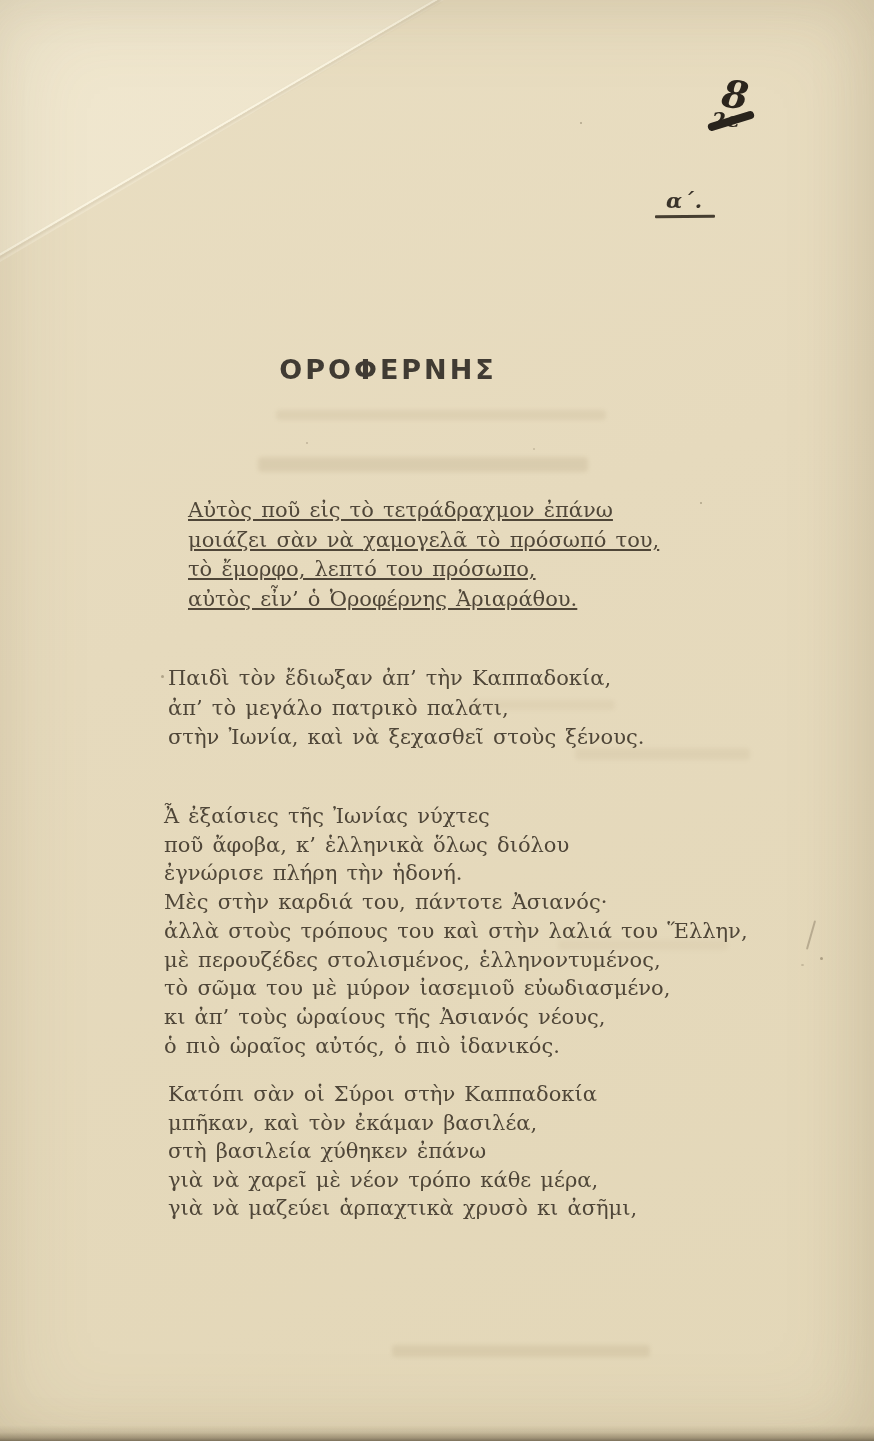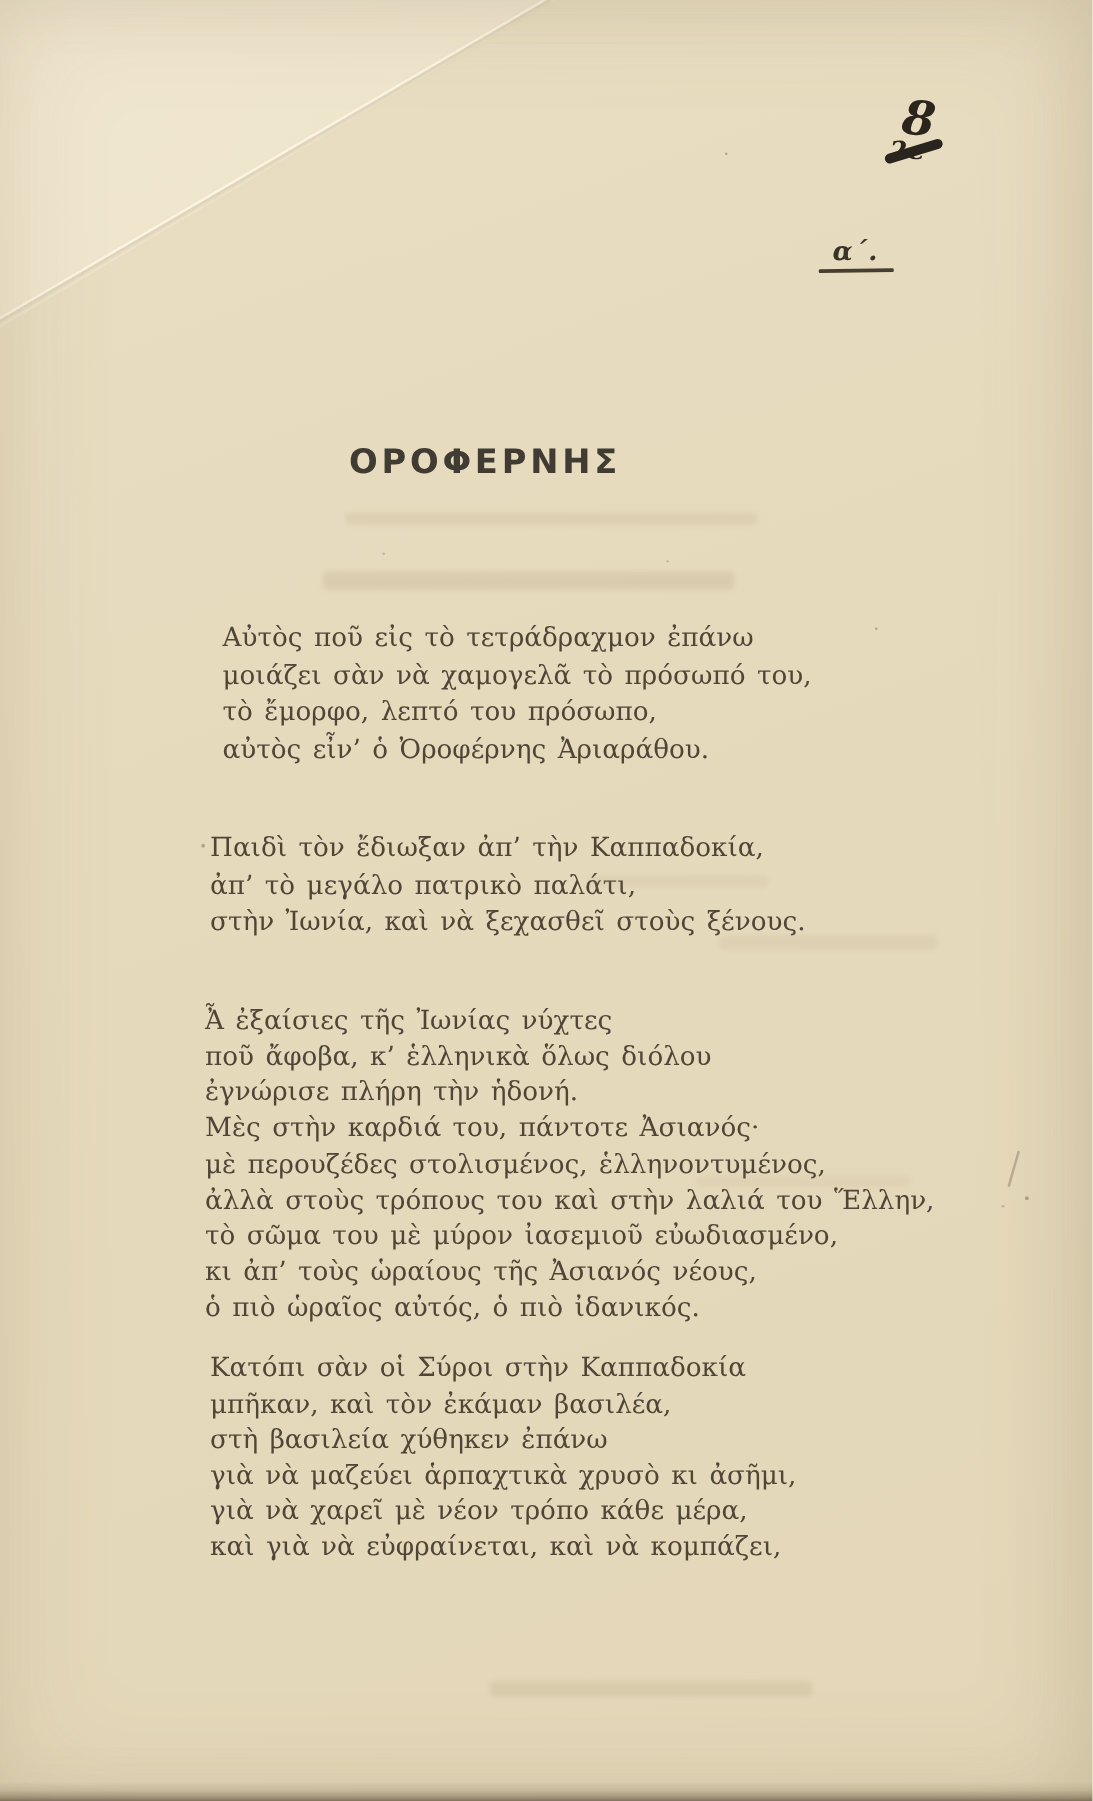--- a/index.html
+++ b/index.html
@@ -78,21 +78,21 @@
     font-weight: 700; font-size: 27px; letter-spacing: 3px;
     color: #403b33;
   }
   
   .stanza {
     position: absolute;
     font-family: "DejaVu Serif", serif;
     font-size: 21px; color: #4f4638;
     word-spacing: 2.5px; white-space: nowrap;
   }
-  .stanza-1 { left: 178px; top: 496px;  line-height: 29.5px; }
+  .stanza-1 { left: 188px; top: 496px;  line-height: 29.5px; text-decoration: underline; }
   .stanza-2 { left: 168px; top: 664px;  line-height: 29.7px; }
   .stanza-3 { left: 164px; top: 802px;  line-height: 28.7px; }
   .stanza-4 { left: 168px; top: 1080px; line-height: 28.6px; }
   
   .show-through {
     position: absolute; background: #a08c66; opacity: 0.13;
     filter: blur(2px); border-radius: 4px; pointer-events: none;
   }
   .st1 { left: 276px; top: 410px;  width: 330px; height: 10px; }
   .st2 { left: 258px; top: 457px;  width: 330px; height: 15px; opacity: 0.17; }
@@ -146,34 +146,33 @@
   <div>Παιδὶ τὸν ἔδιωξαν ἀπ’ τὴν Καππαδοκία,</div>
   <div>ἀπ’ τὸ μεγάλο πατρικὸ παλάτι,</div>
   <div>στὴν Ἰωνία, καὶ νὰ ξεχασθεῖ στοὺς ξένους.</div>
 </div>
 
 <div class="stanza stanza-3">
   <div>Ἆ ἐξαίσιες τῆς Ἰωνίας νύχτες</div>
   <div>ποῦ ἄφοβα, κ’ ἑλληνικὰ ὅλως διόλου</div>
   <div>ἐγνώρισε πλήρη τὴν ἡδονή.</div>
   <div>Μὲς στὴν καρδιά του, πάντοτε Ἀσιανός·</div>
+  <div>ἀλλὰ στοὺς τρόπους του καὶ στὴν λαλιά του Ἕλλην,</div>
   <div>μὲ περουζέδες στολισμένος, ἑλληνοντυμένος,</div>
-  <div>ἀλλὰ στοὺς τρόπους του καὶ στὴν λαλιά του Ἕλλην,</div>
   <div>τὸ σῶμα του μὲ μύρον ἰασεμιοῦ εὐωδιασμένο,</div>
   <div>κι ἀπ’ τοὺς ὡραίους τῆς Ἀσιανός νέους,</div>
   <div>ὁ πιὸ ὡραῖος αὐτός, ὁ πιὸ ἰδανικός.</div>
 </div>
 
 <div class="stanza stanza-4">
   <div>Κατόπι σὰν οἱ Σύροι στὴν Καππαδοκία</div>
   <div>μπῆκαν, καὶ τὸν ἐκάμαν βασιλέα,</div>
   <div>στὴ βασιλεία χύθηκεν ἐπάνω</div>
+  <div>γιὰ νὰ χαρεῖ μὲ νέον τρόπο κάθε μέρα,</div>
   <div>γιὰ νὰ μαζεύει ἁρπαχτικὰ χρυσὸ κι ἀσῆμι,</div>
-  <div>γιὰ νὰ χαρεῖ μὲ νέον τρόπο κάθε μέρα,</div>
-  <div>καὶ γιὰ νὰ εὐφραίνεται, καὶ νὰ κομπάζει,</div>
 </div>
 
 <div class="show-through st1"></div>
 <div class="show-through st2"></div>
 <div class="show-through st3"></div>
 <div class="show-through st4"></div>
 <div class="show-through st5"></div>
 <div class="show-through st6"></div>
 
 <div class="pencil-slash"></div>

